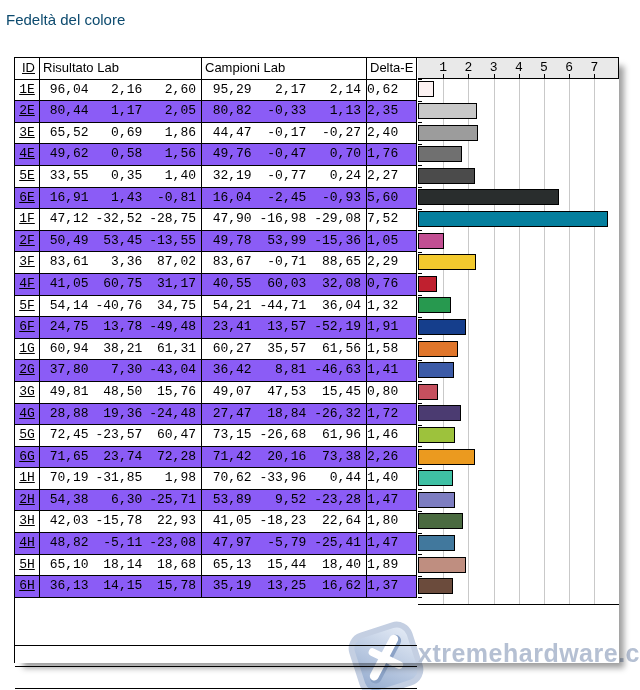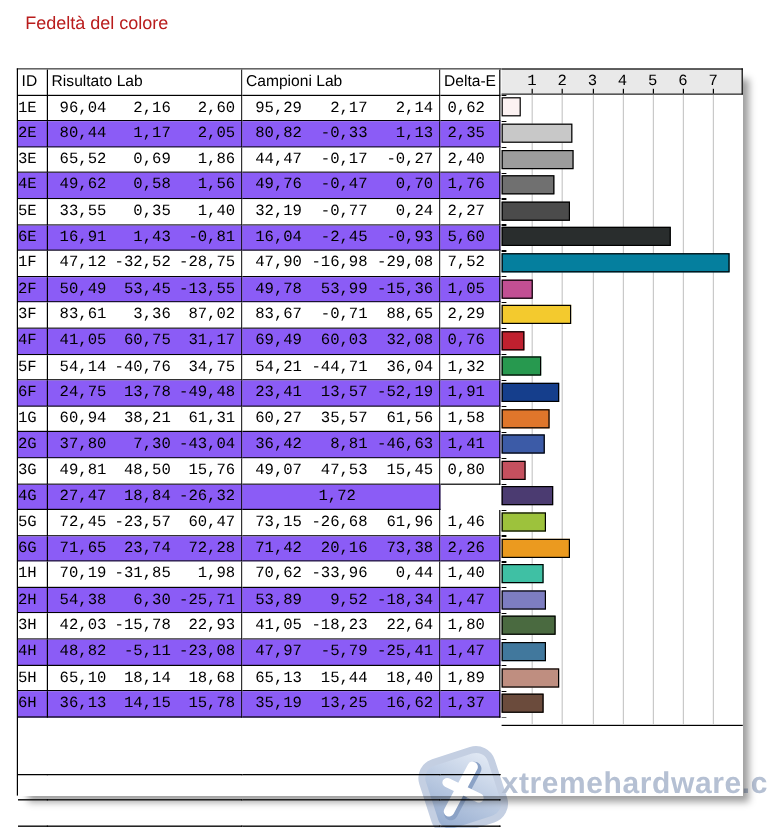--- a/index.html
+++ b/index.html
@@ -1,33 +1,33 @@
 <!DOCTYPE html>
 <html><head>
 <meta charset="utf-8">
 <style>
   html,body{margin:0;padding:0;background:#fff;}
   #canvas{position:relative;width:640px;height:690px;background:#ffffff;overflow:hidden;
           font-family:"Liberation Sans",sans-serif;color:#000;}
-  .title{position:absolute;left:21px;top:11px;font-size:15px;color:#b91c1c;}
+  .title{position:absolute;left:6px;top:11px;font-size:15px;color:#0c4a6e;}
 
   .block{position:absolute;left:14px;top:57px;display:flex;align-items:flex-start;
          box-shadow:7px 7px 6px -2px rgba(0,0,0,0.38);background:transparent;}
 
   
   .tbl{width:403px;border-top:1px solid #000;border-left:1px solid #000;background:#fff;}
   .tr{display:grid;grid-template-columns:25px 162px 165px 50px;height:21.6px;box-sizing:border-box;}
   .td{border-right:1px solid #000;border-bottom:1px solid #000;box-sizing:border-box;
       font-family:"Liberation Mono","DejaVu Sans Mono",monospace;font-size:13px;line-height:20.4px;
       white-space:nowrap;overflow:hidden;background:#fff;}
   .tr.even .td{background:#8b5cf6;}
-  .td.idc{}
+  .td.idc{text-align:center;text-decoration:underline;}
   .td.triple{display:grid;grid-template-columns:1fr 1fr 1fr;}
   .td.triple span{text-align:right;padding-right:5px;}
-  .td.de{text-align:center;padding-right:6px;}
+  .td.de{text-align:left;padding-right:6px;}
   .tr.hdr .td{font-family:"Liberation Sans",sans-serif;font-size:13px;padding-left:3px;background:#fff;}
   .tr.foot .td{background:#a3a3a3;margin-top:47px;}
   .td.flabel{font-family:"Liberation Sans",sans-serif;font-size:13px;padding-left:3px;}
 
   
   .chart{width:201px;}
   .chart-head{height:21.6px;box-sizing:border-box;background:#e9e9e9;position:relative;
               border:1px solid #000;border-left:none;}
   .tick-label{position:absolute;top:0;transform:translateX(-50%);
               font-family:"Liberation Mono","DejaVu Sans Mono",monospace;font-size:13px;line-height:20px;}
@@ -200,21 +200,21 @@
   </div>
 
   <div class="tr even">
     <div class="td idc">4F</div>
     <div class="td triple">
       <span>41,05</span>
       <span>60,75</span>
       <span>31,17</span>
     </div>
     <div class="td triple">
-      <span>69,49</span>
+      <span>40,55</span>
       <span>60,03</span>
       <span>32,08</span>
     </div>
     <div class="td de">0,76</div>
   </div>
 
   <div class="tr">
     <div class="td idc">5F</div>
     <div class="td triple">
       <span>54,14</span>
@@ -285,20 +285,25 @@
       <span>49,07</span>
       <span>47,53</span>
       <span>15,45</span>
     </div>
     <div class="td de">0,80</div>
   </div>
 
   <div class="tr even">
     <div class="td idc">4G</div>
     <div class="td triple">
+      <span>28,88</span>
+      <span>19,36</span>
+      <span>-24,48</span>
+    </div>
+    <div class="td triple">
       <span>27,47</span>
       <span>18,84</span>
       <span>-26,32</span>
     </div>
     <div class="td de">1,72</div>
   </div>
 
   <div class="tr">
     <div class="td idc">5G</div>
     <div class="td triple">
@@ -347,21 +352,21 @@
   <div class="tr even">
     <div class="td idc">2H</div>
     <div class="td triple">
       <span>54,38</span>
       <span>6,30</span>
       <span>-25,71</span>
     </div>
     <div class="td triple">
       <span>53,89</span>
       <span>9,52</span>
-      <span>-18,34</span>
+      <span>-23,28</span>
     </div>
     <div class="td de">1,47</div>
   </div>
 
   <div class="tr">
     <div class="td idc">3H</div>
     <div class="td triple">
       <span>42,03</span>
       <span>-15,78</span>
       <span>22,93</span>

